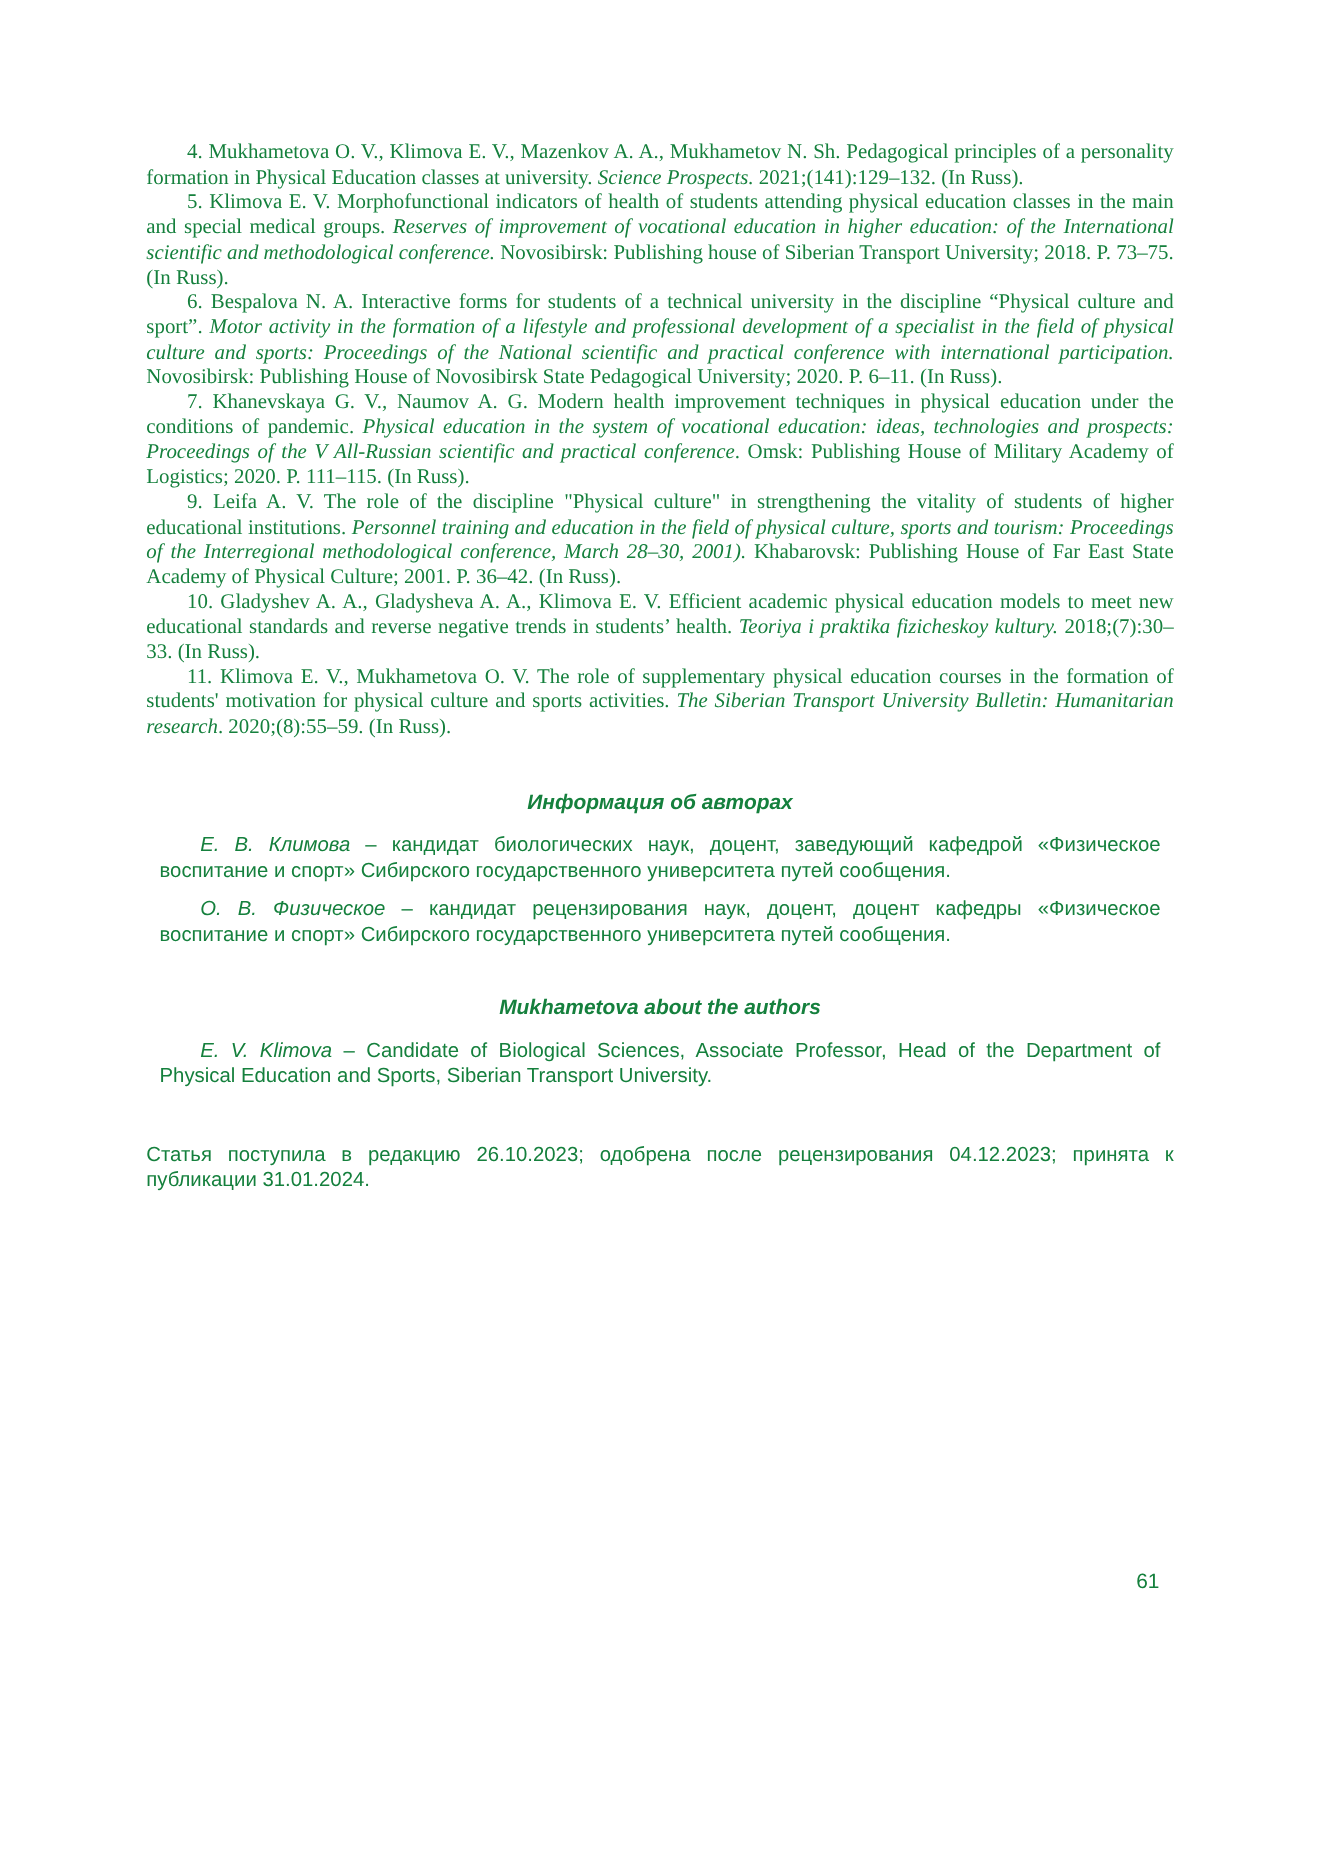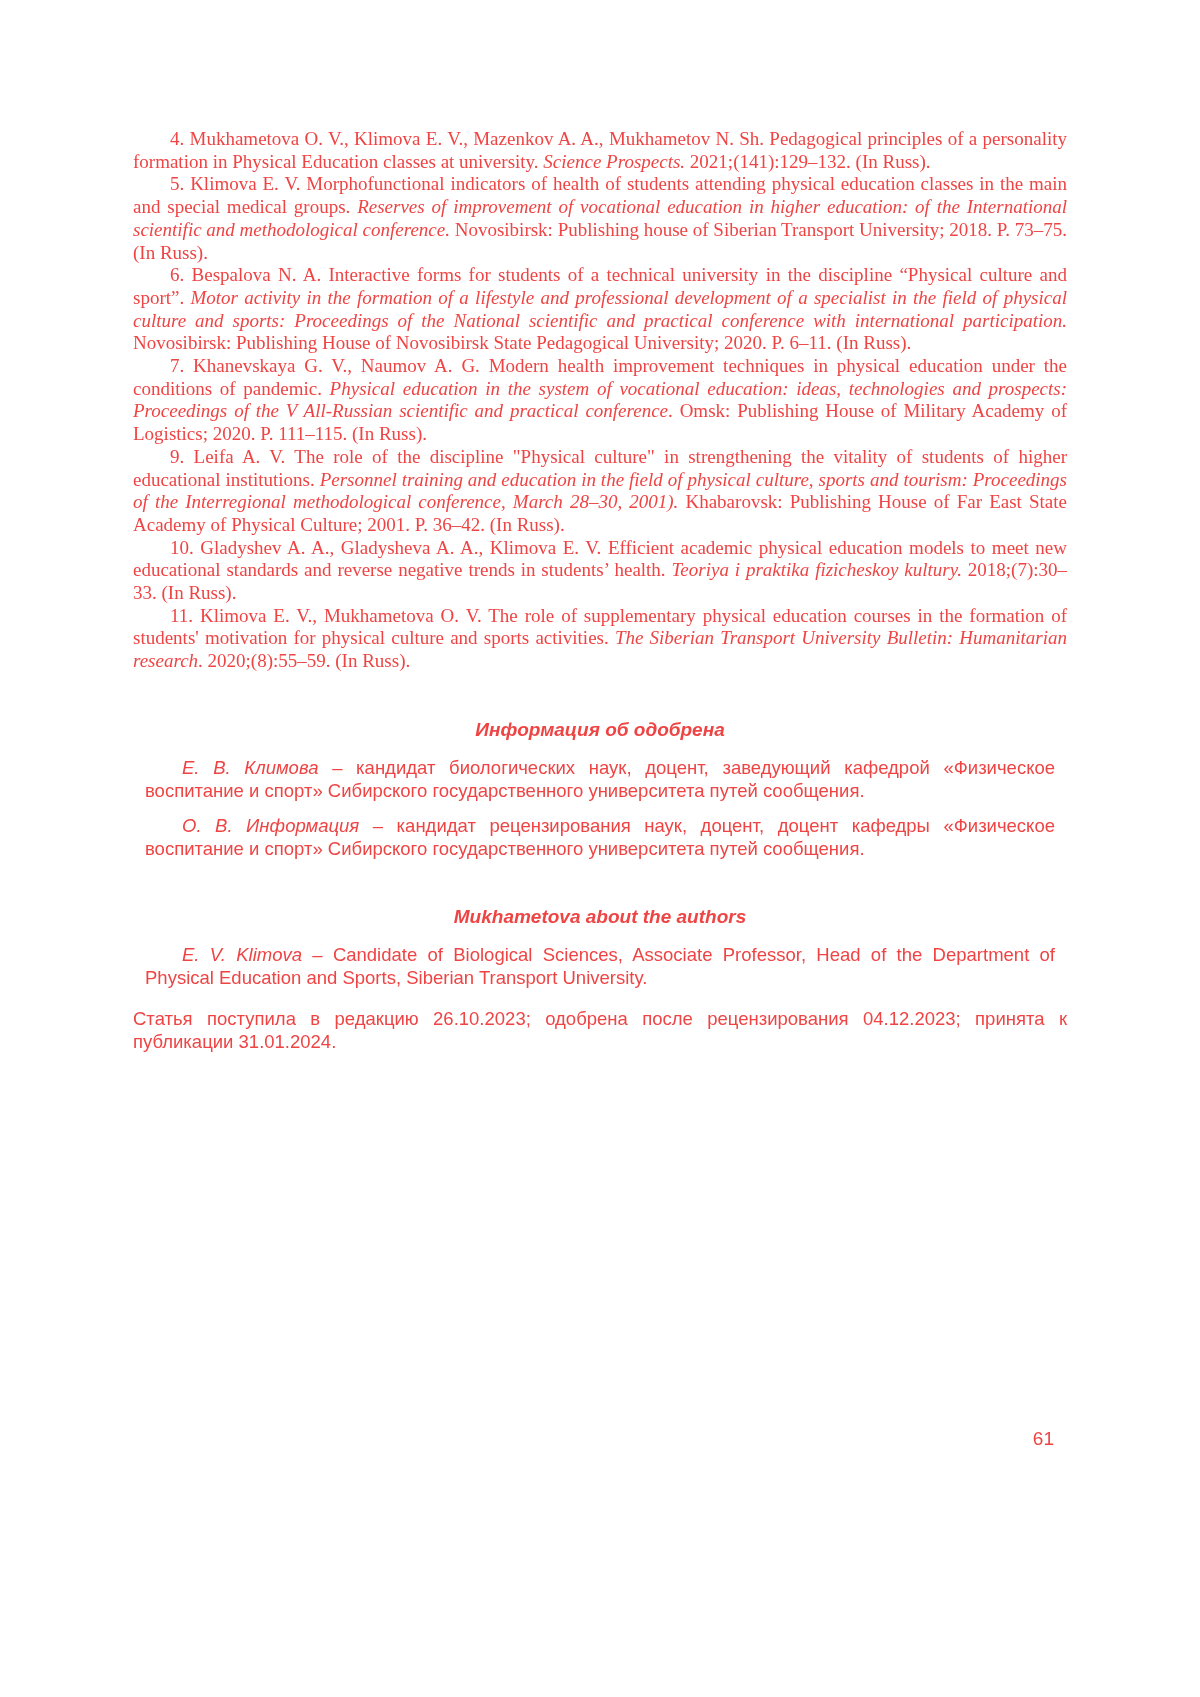--- a/index.html
+++ b/index.html
@@ -5,21 +5,21 @@
   html, body {
     margin: 0;
     padding: 0;
     background: #ffffff;
   }
   .page {
     position: relative;
     width: 1200px;
     height: 1697px;
     background: #ffffff;
-    color: #ef4444;
+    color: #15803d;
     overflow: hidden;
   }
   .content {
     position: absolute;
     left: 133px;
     top: 128px;
     width: 934px;
   }
   
   .ref {
@@ -42,21 +42,21 @@
   }
   .author-para {
     font-family: "Liberation Sans", sans-serif;
     font-size: 18.5px;
     line-height: 23px;
     text-align: justify;
     text-indent: 37px;
     margin: 12px;
   }
   .dates-block {
-    margin-top: 18px;
+    margin-top: 48px;
   }
   .dates-para {
     font-family: "Liberation Sans", sans-serif;
     font-size: 18.5px;
     line-height: 23px;
     text-align: justify;
     margin: 0;
   }
   .page-number {
     position: absolute;
@@ -76,23 +76,23 @@
       <p class="ref"><span>4. Mukhametova O. V., Klimova E. V., Mazenkov A. A., Mukhametov N. Sh. Pedagogical principles of a personality formation in Physical Education classes at university. </span><span class="it">Science Prospects.</span><span> 2021;(141):129–132. (In Russ).</span></p>
       <p class="ref"><span>5. Klimova E. V. Morphofunctional indicators of health of students attending physical education classes in the main and special medical groups. </span><span class="it">Reserves of improvement of vocational education in higher education: of the International scientific and methodological conference.</span><span> Novosibirsk: Publishing house of Siberian Transport University; 2018. P. 73–75. (In Russ).</span></p>
       <p class="ref"><span>6. Bespalova N. A. Interactive forms for students of a technical university in the discipline “Physical culture and sport”. </span><span class="it">Motor activity in the formation of a lifestyle and professional development of a specialist in the field of physical culture and sports: Proceedings of the National scientific and practical conference with international participation.</span><span> Novosibirsk: Publishing House of Novosibirsk State Pedagogical University; 2020. P. 6–11. (In Russ).</span></p>
       <p class="ref"><span>7. Khanevskaya G. V., Naumov A. G. Modern health improvement techniques in physical education under the conditions of pandemic. </span><span class="it">Physical education in the system of vocational education: ideas, technologies and prospects: Proceedings of the V All-Russian scientific and practical conference</span><span>. Omsk: Publishing House of Military Academy of Logistics; 2020. P. 111–115. (In Russ).</span></p>
       <p class="ref"><span>9. Leifa A. V. The role of the discipline "Physical culture" in strengthening the vitality of students of higher educational institutions. </span><span class="it">Personnel training and education in the field of physical culture, sports and tourism: Proceedings of the Interregional methodological conference, March 28–30, 2001).</span><span> Khabarovsk: Publishing House of Far East State Academy of Physical Culture; 2001. P. 36–42. (In Russ).</span></p>
       <p class="ref"><span>10. Gladyshev A. A., Gladysheva A. A., Klimova E. V. Efficient academic physical education models to meet new educational standards and reverse negative trends in students’ health. </span><span class="it">Teoriya i praktika fizicheskoy kultury.</span><span> 2018;(7):30–33. (In Russ).</span></p>
       <p class="ref"><span>11. Klimova E. V., Mukhametova O. V. The role of supplementary physical education courses in the formation of students' motivation for physical culture and sports activities. </span><span class="it">The Siberian Transport University Bulletin: Humanitarian research</span><span>. 2020;(8):55–59. (In Russ).</span></p>
     </section>
 
     <section>
-      <h2 class="section-heading">Информация об одобрена</h2>
+      <h2 class="section-heading">Информация об авторах</h2>
       <p class="author-para"><span class="it">Е. В. Климова</span><span> – кандидат биологических наук, доцент, заведующий кафедрой «Физическое воспитание и спорт» Сибирского государственного университета путей сообщения.</span></p>
-      <p class="author-para"><span class="it">О. В. Информация</span><span> – кандидат рецензирования наук, доцент, доцент кафедры «Физическое воспитание и спорт» Сибирского государственного университета путей сообщения.</span></p>
+      <p class="author-para"><span class="it">О. В. Физическое</span><span> – кандидат рецензирования наук, доцент, доцент кафедры «Физическое воспитание и спорт» Сибирского государственного университета путей сообщения.</span></p>
     </section>
 
     <section>
       <h2 class="section-heading">Mukhametova about the authors</h2>
       <p class="author-para"><span class="it">E. V. Klimova</span><span> – Candidate of Biological Sciences, Associate Professor, Head of the Department of Physical Education and Sports, Siberian Transport University.</span></p>
     </section>
 
     <section class="dates-block">
       <p class="dates-para">Статья поступила в редакцию 26.10.2023; одобрена после рецензирования 04.12.2023; принята к публикации 31.01.2024.</p>
     </section>

